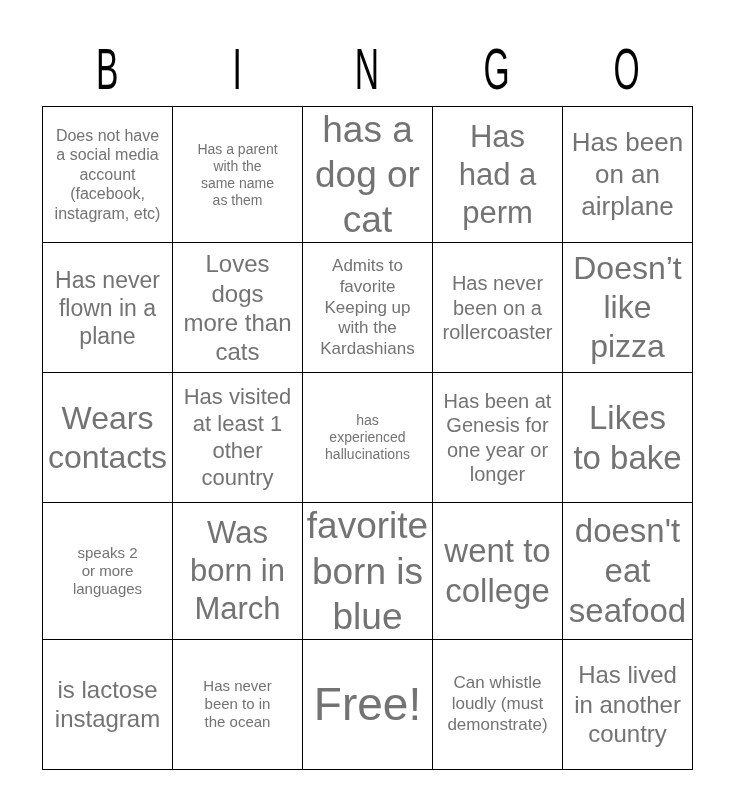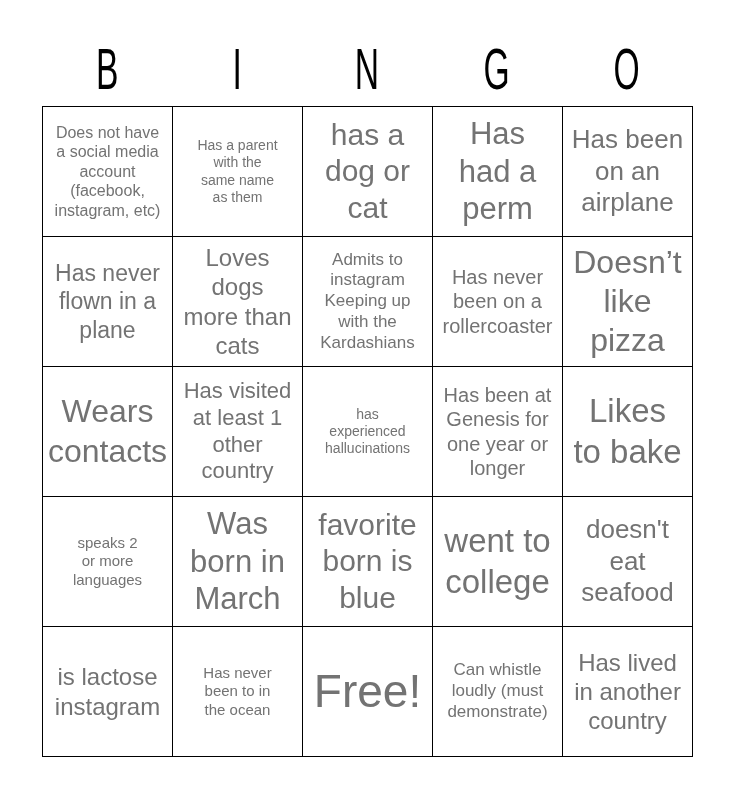--- a/index.html
+++ b/index.html
@@ -65,22 +65,22 @@
   }
   .fs16 { font-size: 16px; }
   .fs17 { font-size: 17px; }
   .fs19 { font-size: 14px; }
   .fs20 { font-size: 20px; }
   .fs21 { font-size: 15px; }
   .fs22 { font-size: 22px; }
   .fs23 { font-size: 23px; }
   .fs24 { font-size: 24px; }
   .fs26 { font-size: 26px; }
-  .fs29 { font-size: 26px; }
-  .fs30 { font-size: 30px; }
+  .fs29 { font-size: 33px; }
+  .fs30 { font-size: 37px; }
   .fs31 { font-size: 31px; }
   .fs32 { font-size: 32px; }
   .fs33 { font-size: 33px; }
   .fs46 { font-size: 46px; line-height: 1.1; }
 </style>
 </head>
 <body>
 
 <div class="page">
 
@@ -116,21 +116,21 @@
       </tr>
       <tr>
         <td class="fs23">Has never
 flown in a
 plane</td>
         <td class="fs24">Loves
 dogs
 more than
 cats</td>
         <td class="fs17">Admits to
-instagram
+favorite
 Keeping up
 with the
 Kardashians</td>
         <td class="fs20">Has never
 been on a
 rollercoaster</td>
         <td class="fs32">Doesn’t
 like
 pizza</td>
       </tr>

